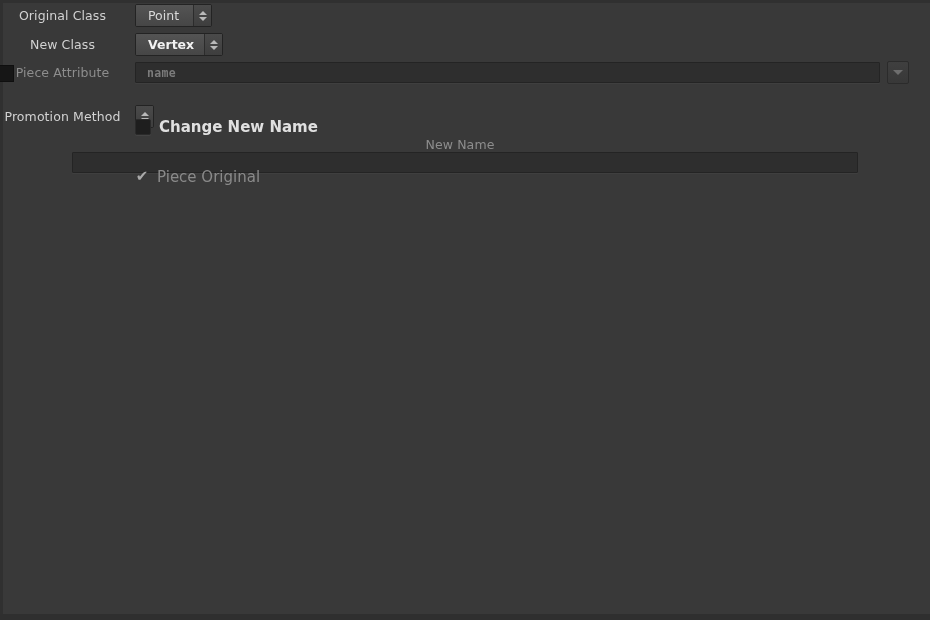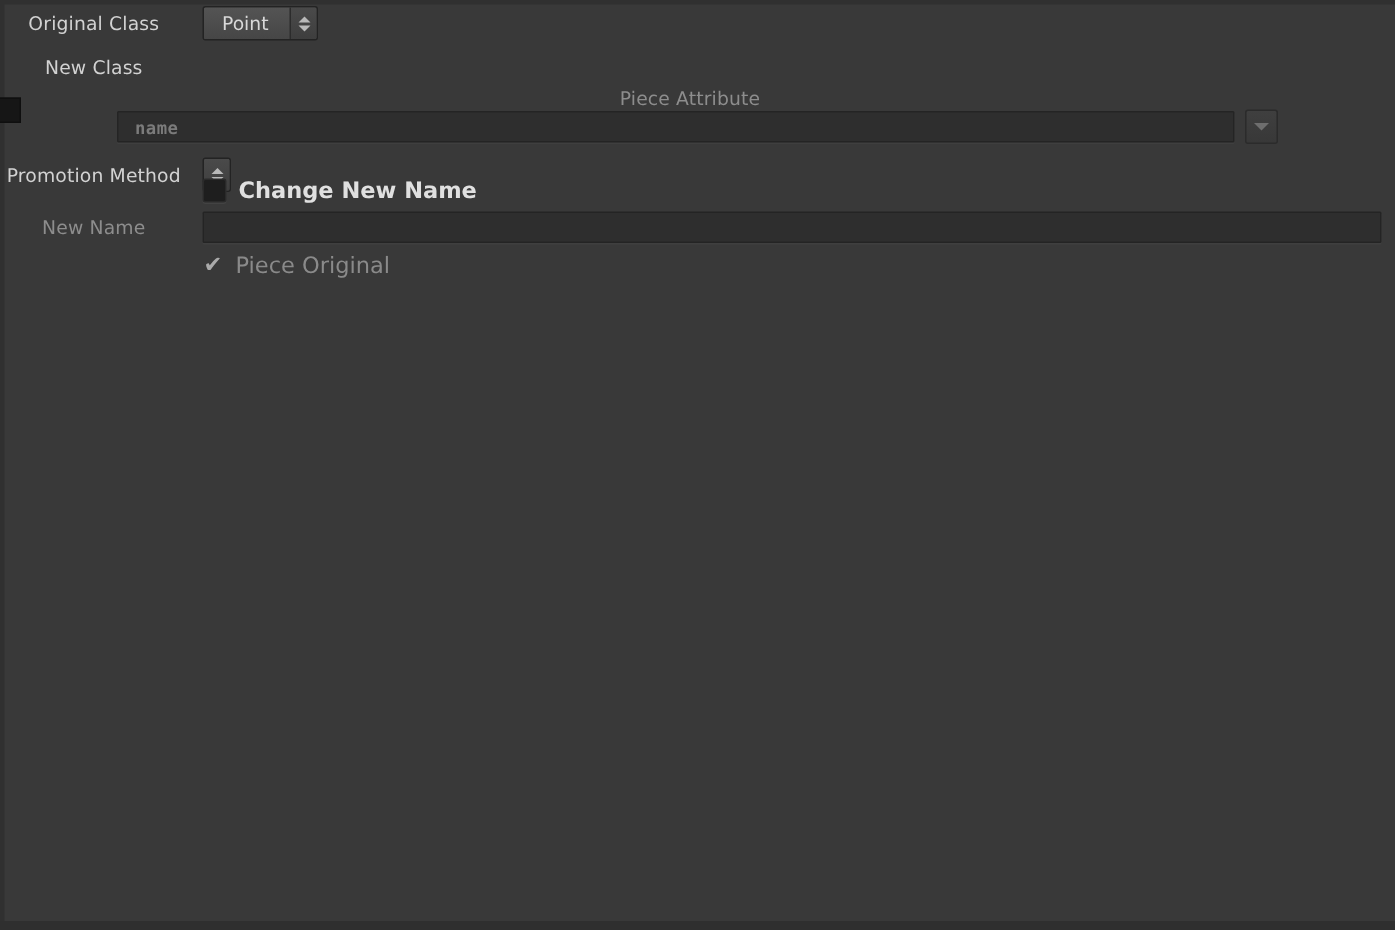--- a/index.html
+++ b/index.html
@@ -242,23 +242,32 @@
           <div class="combo-spin">
             <span class="tri-up"></span>
             <span class="tri-down"></span>
           </div>
         </div>
       </div>
     </div>
 
     <div class="row" style="top:30px;">
       <div class="row-label">New Class</div>
-    </div>
-
-    <div class="row" style="top:58px;flex-direction:column;">
+      <div class="row-field">
+        <div class="combo">
+          <div class="combo-text strong">Vertex</div>
+          <div class="combo-spin">
+            <span class="tri-up"></span>
+            <span class="tri-down"></span>
+          </div>
+        </div>
+      </div>
+    </div>
+
+    <div class="row" style="top:58px;">
       <div class="gutter-marker" style="top:7px;"></div>
       <div class="row-label disabled">Piece Attribute</div>
       <div class="row-field">
         <div class="textfield pa-field placeholder-on">name</div>
         <div class="arrow-btn">
           <span class="tri-down"></span>
         </div>
       </div>
     </div>
 
@@ -277,21 +286,21 @@
     <div class="row" style="top:112px;">
       <div class="row-label"></div>
       <div class="row-field">
         <div class="check-row">
           <span class="checkbox"></span>
           <span class="check-label">Change New Name</span>
         </div>
       </div>
     </div>
 
-    <div class="row" style="top:137px;">
+    <div class="row" style="top:137px;flex-direction:column;">
       <div class="row-label disabled">New Name</div>
       <div class="row-field">
         <div class="textfield nn-field"></div>
       </div>
     </div>
 
     <div class="row" style="top:162px;">
       <div class="row-label"></div>
       <div class="row-field">
         <div class="check-row">

